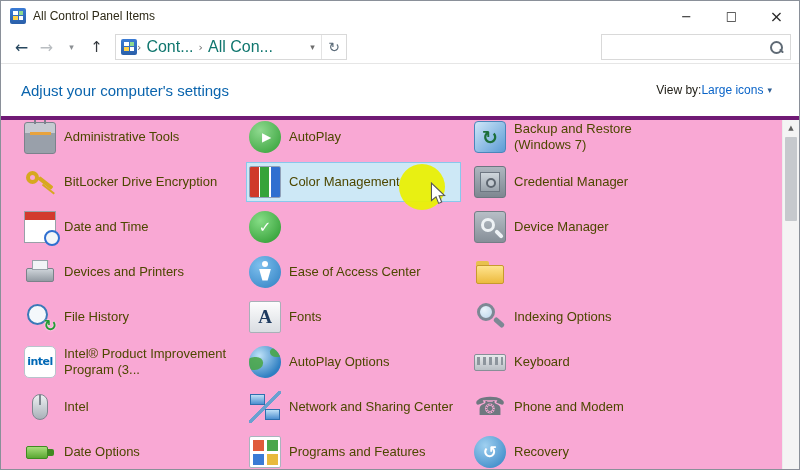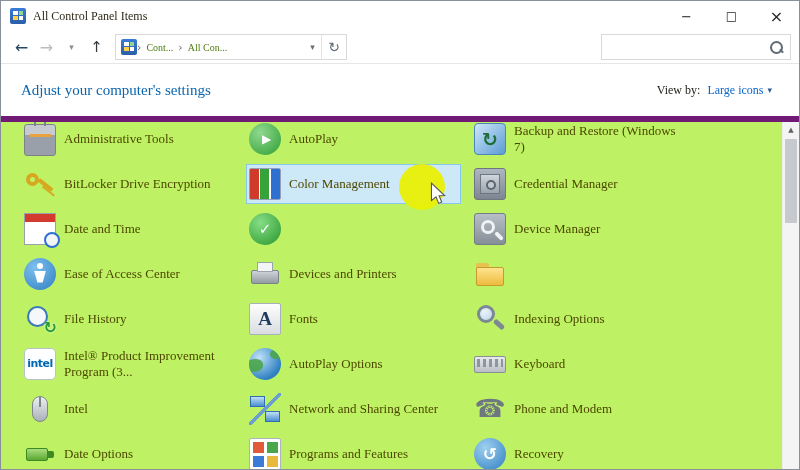--- a/index.html
+++ b/index.html
@@ -1,19 +1,19 @@
 <!DOCTYPE html>
 <html style="--accent-blue: #0a64ad; --link-blue: #0a64c8; --item-text: #4d4700; --selection-bg: #cde8f6; --selection-border: #88c8ec; --highlight-yellow: #e9f005;"><head>
 <meta charset="utf-8">
 <style>
   *{margin:0;padding:0;box-sizing:border-box}
   html,body{background:#dfe3e8}
   .window{
     width:800px;height:470px;background:#fff;border:1px solid #8a9099;
-    font-family:Liberation Serif, serif;color:#1a1a1a;
+    font-family:Liberation Sans, sans-serif;color:#1a1a1a;
     position:relative;overflow:hidden;
   }
   
   .titlebar{height:30px;display:flex;align-items:center;background:#fff}
   .app-icon{width:16px;height:16px;margin:0 7px 0 9px;border-radius:2px;position:relative;
     background:linear-gradient(180deg,#3a7bd5,#2a5fa8);flex:0 0 16px}
   .app-icon::before{content:"";position:absolute;inset:3px;background-repeat:no-repeat;
     background-image:linear-gradient(#fff,#fff),linear-gradient(#8fd98f,#8fd98f),
       linear-gradient(#ffd24a,#ffd24a),linear-gradient(#fff,#fff);
     background-size:5px 4px,4px 4px,5px 4px,4px 4px;
@@ -29,46 +29,46 @@
   .navbar{height:33px;display:flex;align-items:center;padding:0 8px;border-bottom:1px solid #e6e6e6;background:#fff}
   .nav-btn{width:25px;height:25px;display:flex;align-items:center;justify-content:center;
     font-family:"DejaVu Sans",sans-serif;cursor:default}
   .nav-btn.back::before{content:"←";font-size:16px;color:#27475f}
   .nav-btn.fwd::before{content:"→";font-size:16px;color:#b9bdc1}
   .nav-btn.drop::before{content:"▾";font-size:9px;color:#8b8f93}
   .nav-btn.up::before{content:"↑";font-size:15px;color:#33383d}
   .addr{display:flex;align-items:center;height:26px;border:1px solid #d9d9d9;background:#fff;
     margin-left:6px;padding-left:5px;width:232px}
   .addr .mini-icon{width:16px;height:16px;flex:0 0 16px}
-  .crumb{padding:0 5px;font-size:10px;color:#4d7c0f;white-space:nowrap;cursor:default}
+  .crumb{padding:0 5px;font-size:16px;color:#0f766e;white-space:nowrap;cursor:default}
   .sep{font-family:"DejaVu Sans",sans-serif;color:#6d6d6d;font-size:11px}
   .sep::before{content:"›"}
   .addr-chevron{margin-left:auto;width:17px;height:100%;display:flex;align-items:center;justify-content:center;
     font-family:"DejaVu Sans",sans-serif;color:#6d6d6d}
   .addr-chevron::before{content:"▾";font-size:9px}
   .refresh-btn{width:25px;height:100%;border-left:1px solid #e3e3e3;display:flex;align-items:center;justify-content:center;
     font-family:"DejaVu Sans",sans-serif;color:#5a6a78}
   .refresh-btn::before{content:"↻";font-size:14px}
   .searchbox{margin-left:auto;width:190px;height:26px;border:1px solid #d9d9d9;background:#fff;
     display:flex;align-items:center;padding:0 6px}
   .search-input{flex:1;border:none;outline:none;font-size:12px;font-family:inherit;min-width:0;background:transparent}
   .search-glyph{position:relative;width:15px;height:15px;flex:0 0 15px}
   .search-glyph::before{content:"";position:absolute;left:1px;top:1px;width:9px;height:9px;
     border:2px solid #5f6a75;border-radius:50%}
   .search-glyph::after{content:"";position:absolute;left:10px;top:10px;width:5px;height:2px;
     background:#5f6a75;transform:rotate(45deg);border-radius:1px}
   
   .header{height:52px;display:flex;align-items:center;padding:0 27px 0 20px}
   .page-title{font-size:15px;color:var(--accent-blue,#0a64ad);flex:1}
-  .viewby{display:flex;align-items:center;gap:7px;font-size:12px}
+  .viewby{display:flex;align-items:center;font-size:12px}
   .viewby-label{color:#23211a}
   .viewby-value{color:var(--link-blue,#0a64c8);display:flex;align-items:center;gap:4px;cursor:default}
   .viewby-value::after{content:"▾";font-family:"DejaVu Sans",sans-serif;font-size:9px;color:#2f5f94}
   
-  .content{height:353px;border-top:6px solid #701a75;position:relative;overflow:hidden;background:#bef264}
+  .content{height:353px;border-top:4px solid #701a75;position:relative;overflow:hidden;background:#f9a8d4}
   .items-grid{display:grid;grid-template-columns:225px 225px 225px;grid-auto-rows:45px;
     padding-left:20px;margin-top:-6px}
   .cp-item{display:flex;align-items:center;gap:8px;width:215px;height:40px;align-self:center;
     padding:0 2px;border:1px solid transparent;cursor:default}
   .cp-item.selected{background:var(--selection-bg,#cde8f6);border-color:var(--selection-border,#88c8ec)}
   .label{font-size:13px;line-height:1.22;color:var(--item-text,#4d4700)}
   
   .icon{width:32px;height:32px;flex:0 0 32px;position:relative;display:flex;align-items:center;justify-content:center;
     font-family:"DejaVu Sans",sans-serif}
   .icon::before,.icon::after{box-sizing:border-box}
@@ -261,26 +261,26 @@
     <span class="label">Date and Time</span>
   </div>
         <div class="cp-item">
     <span class="icon" data-icon="default-programs-icon"></span>
   </div>
         <div class="cp-item">
     <span class="icon" data-icon="device-manager-icon"></span>
     <span class="label">Device Manager</span>
   </div>
         <div class="cp-item">
+    <span class="icon" data-icon="devices-printers-icon"></span>
+    <span class="label">Devices and Printers</span>
+  </div>
+        <div class="cp-item">
     <span class="icon" data-icon="ease-of-access-icon"></span>
     <span class="label">Ease of Access Center</span>
-  </div>
-        <div class="cp-item">
-    <span class="icon" data-icon="devices-printers-icon"></span>
-    <span class="label">Devices and Printers</span>
   </div>
         <div class="cp-item">
     <span class="icon" data-icon="file-explorer-options-icon"></span>
   </div>
         <div class="cp-item">
     <span class="icon" data-icon="file-history-icon"></span>
     <span class="label">File History</span>
   </div>
         <div class="cp-item">
     <span class="icon" data-icon="fonts-icon"></span>

